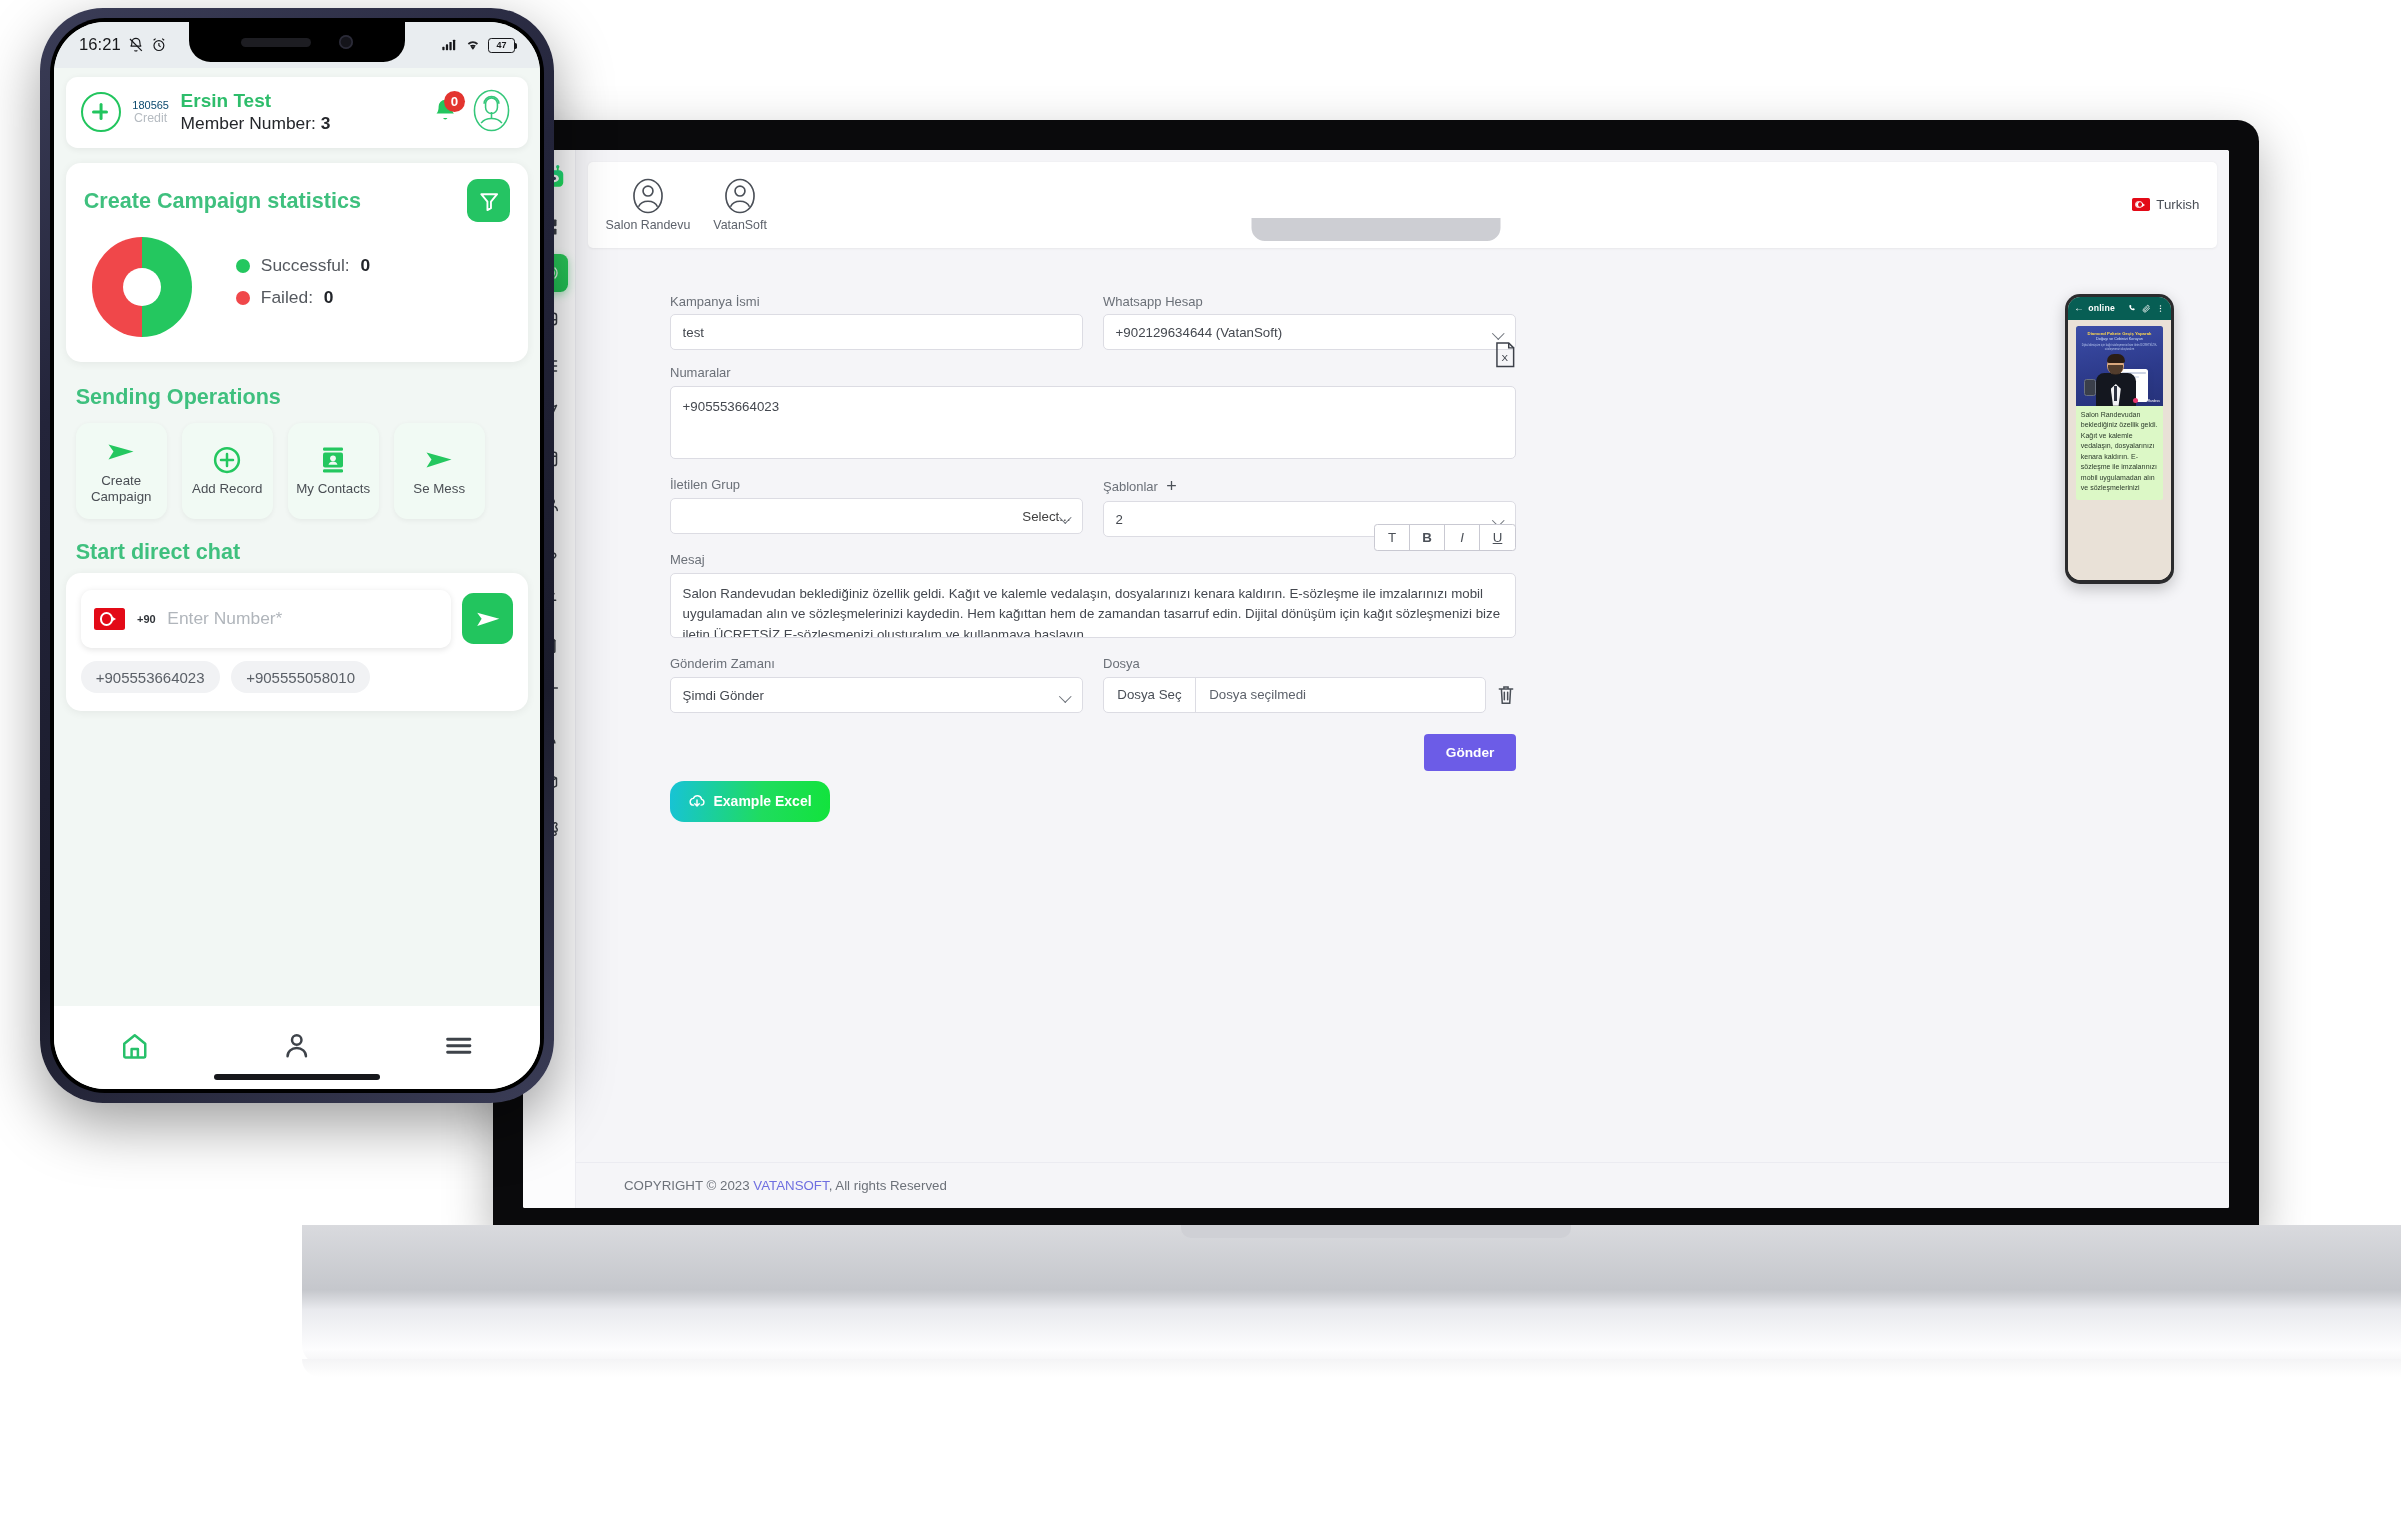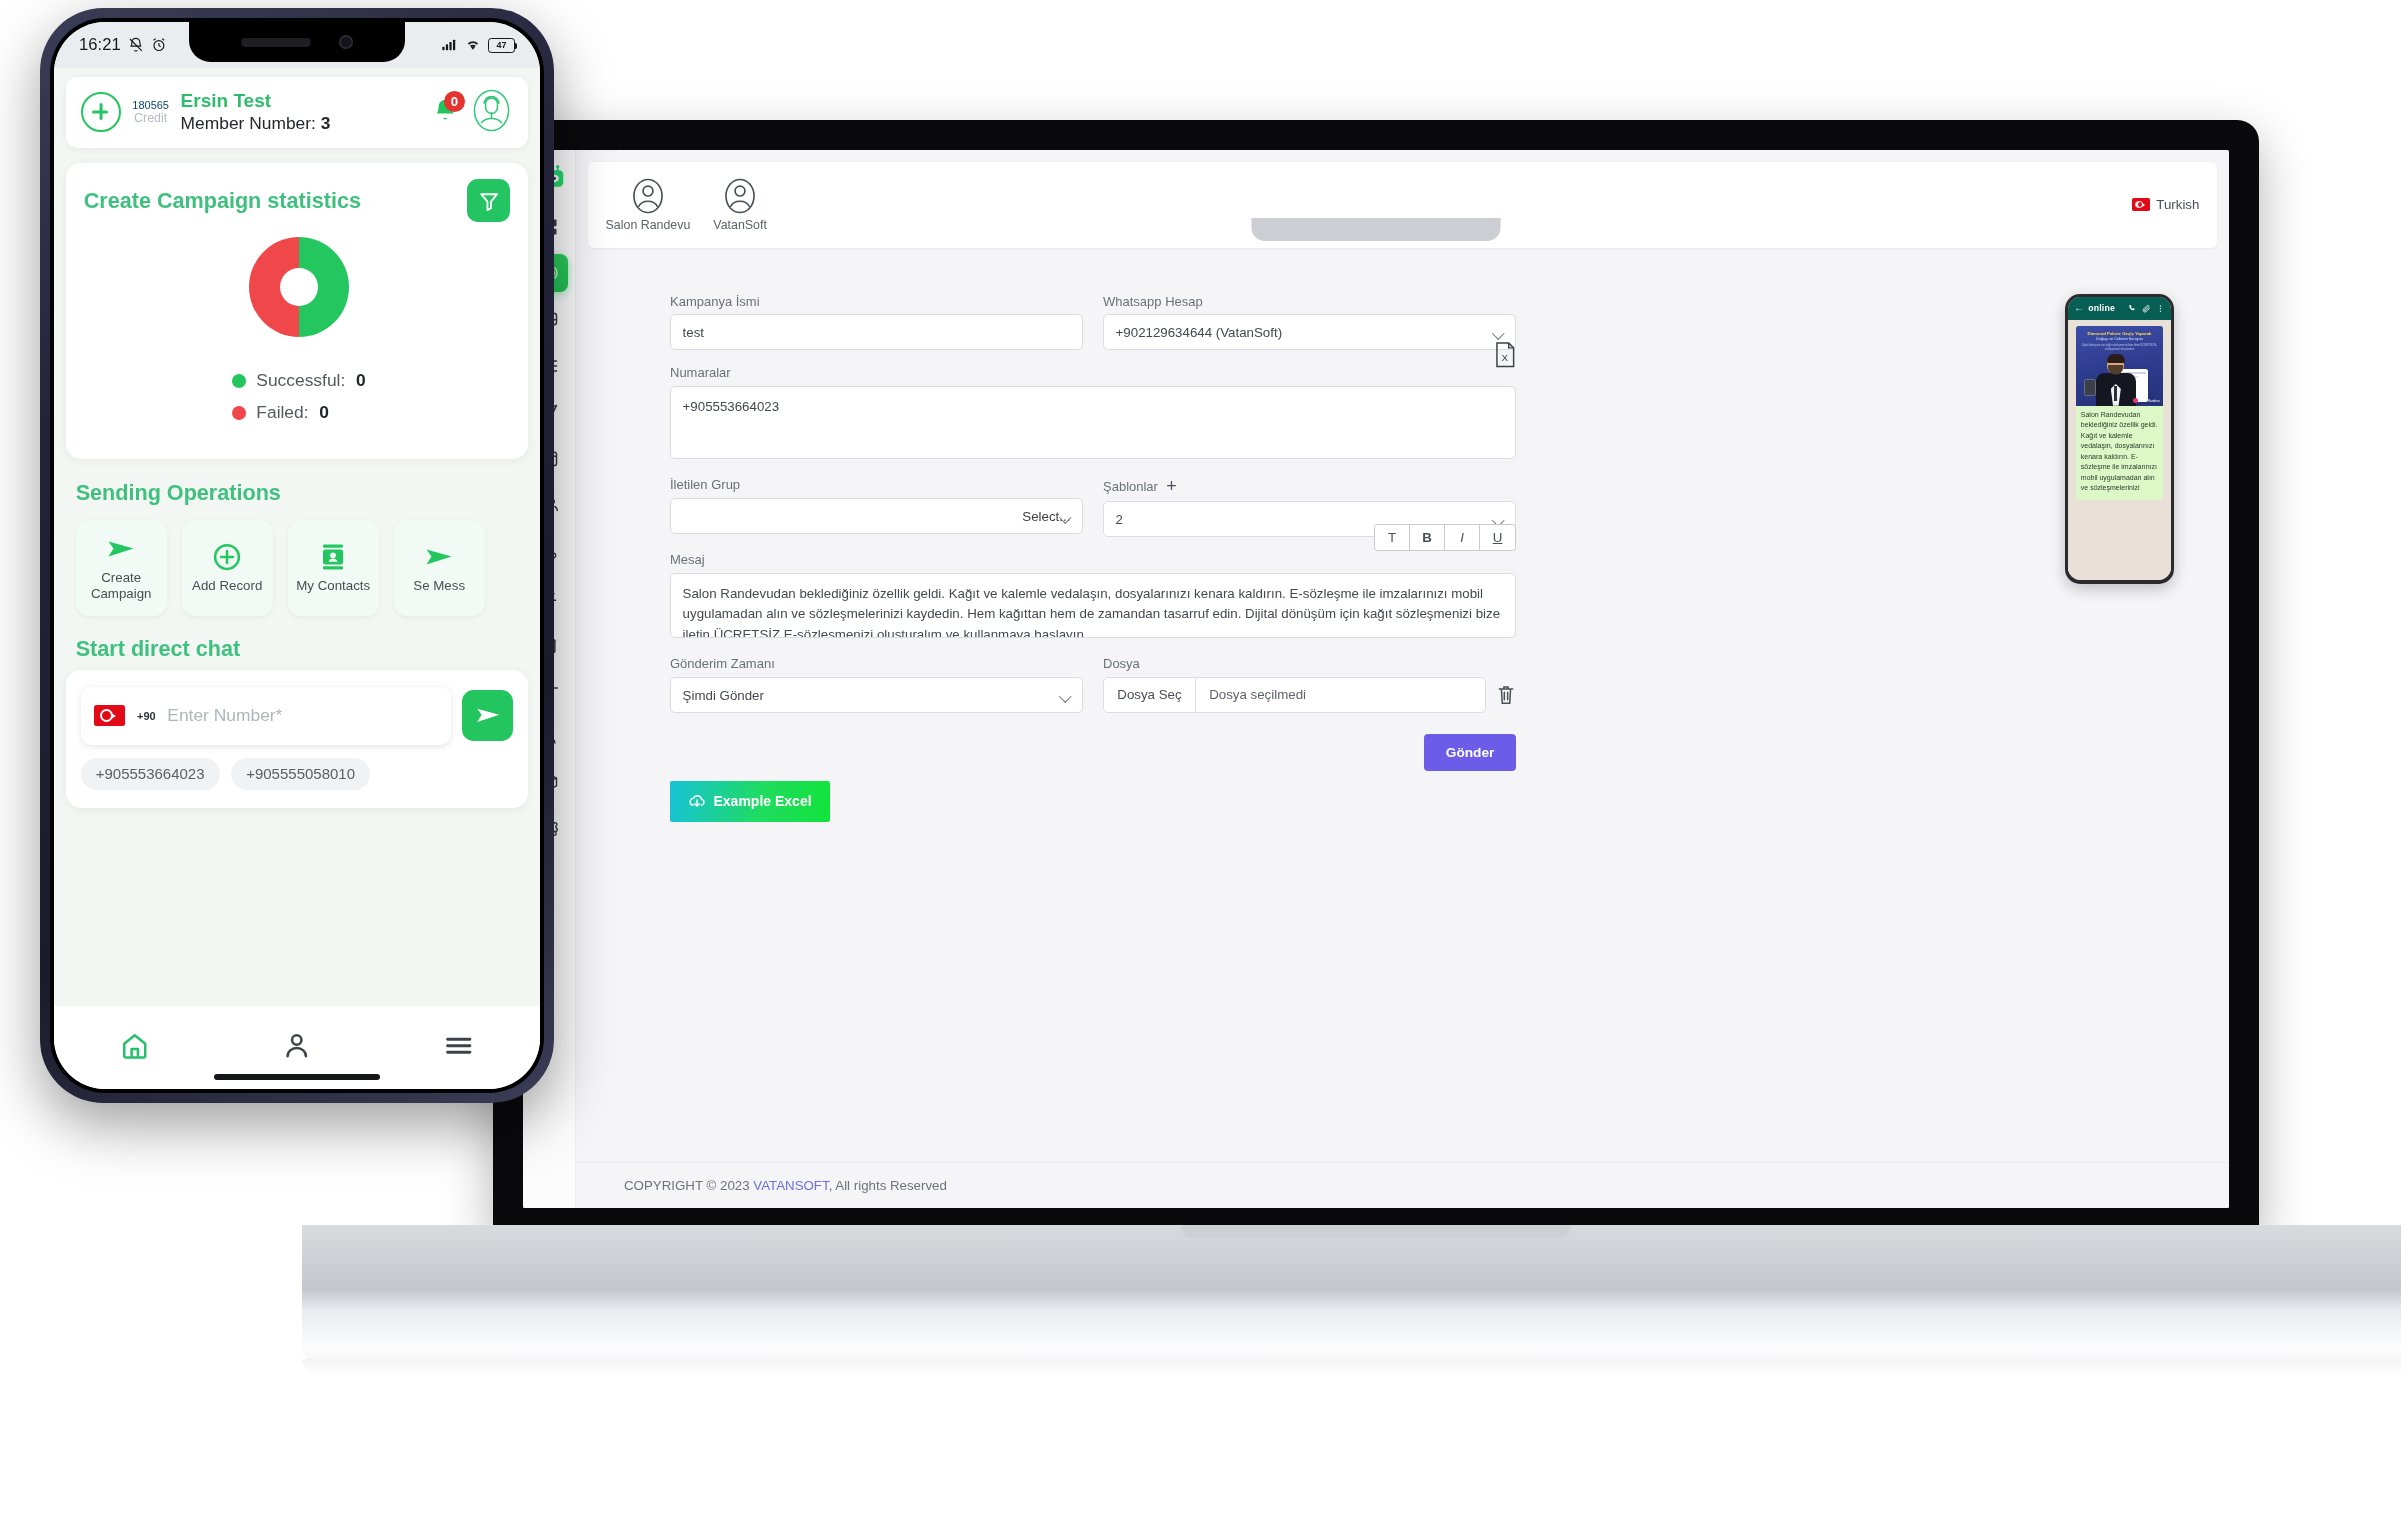--- a/index.html
+++ b/index.html
@@ -133,21 +133,21 @@
   .trash-ic{ width:20px; height:21.6px; color:#555; }
 
   .send-row{ display:flex; justify-content:flex-end; margin-top:21.6px; }
   .btn-send{
     background:#6c5ce7; color:#fff; border:none; border-radius:4.1px;
     font-size:13.7px; padding:10.8px 21.6px; font-family:"Liberation Sans", sans-serif;font-weight:bold;
   }
   .btn-excel{
     margin-top:10px; display:inline-flex; align-items:center; gap:7.5px;
     background:linear-gradient(95deg,#17c3d6 0%, #1fdc5e 58%, #12e33c 100%);
-    color:#fff; border:none; border-radius:2px; padding:11.6px 18px;
+    color:#fff; border:none; border-radius:14px; padding:11.6px 18px;
     font-size:14px; font-weight:bold; font-family:"Liberation Sans", sans-serif;
   }
   .btn-excel svg{ width:18px; height:18px; }
 
   .app-footer{
     border-top:0.8px solid #ebebf1; background:#f5f5f8;
     padding:15px 0 15px 48px; font-size:13.3px; color:#6d727a;
   }
   .app-footer b{ color:#6f6fe0; font-weight:normal; }
 
@@ -259,21 +259,21 @@
     margin:15px 11.6px 0 11.6px; background:#fff; border-radius:15px;
     box-shadow:0 1.7px 8.3px rgba(0,0,0,.06); padding:16.6px 18px;
   }
   .card-title{ font-size:21.6px; color:#3fc07e; font-weight:bold; }
   .stat-head{ display:flex; align-items:center; }
   .filter-btn{
     margin-left:auto; width:43px;height:43px;border-radius:10.8px;background:#25c463;
     display:flex;align-items:center;justify-content:center;
   }
   .filter-btn svg{ width:22.4px;height:22.4px;color:#fff; }
-  .donut-row{ display:flex; align-items:center; gap:33px; padding:15px 5px 8.3px 8.3px;flex-direction:column; }
+  .donut-row{ display:flex; align-items:center; gap:44px; padding:15px 5px 8.3px 8.3px; }
   .donut{
     width:100px;height:100px;border-radius:50%;
     background: conic-gradient(#24c75f 0deg 180deg, #f0474a 180deg 360deg);
     position:relative; flex:0 0 100px;
   }
   .donut:after{ content:""; position:absolute; left:50%; top:50%; transform:translate(-50%,-50%); width:38px;height:38px;border-radius:50%;background:#fff; }
   .legend div{ display:flex; align-items:center; gap:10.8px; font-size:17.4px; color:#55595f; margin-bottom:10.8px;}
   .legend .dot{ width:14px;height:14px;border-radius:50%; }
   .legend .dot.ok{ background:#24c75f; }
   .legend .dot.bad{ background:#f0474a; }

